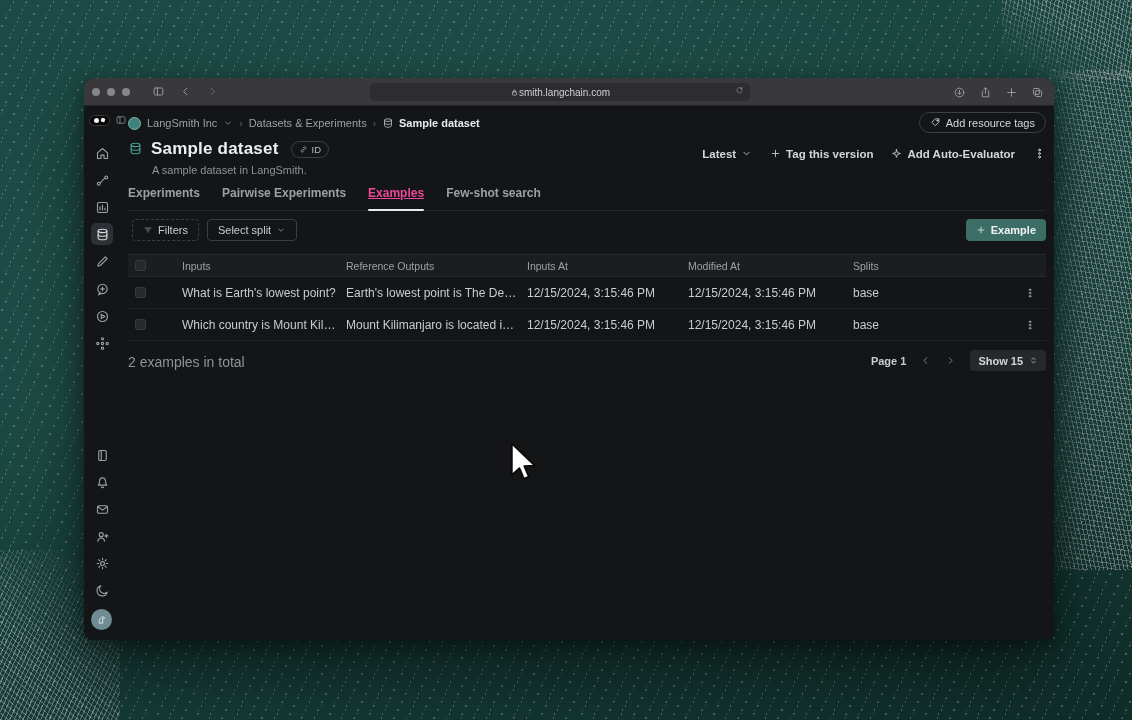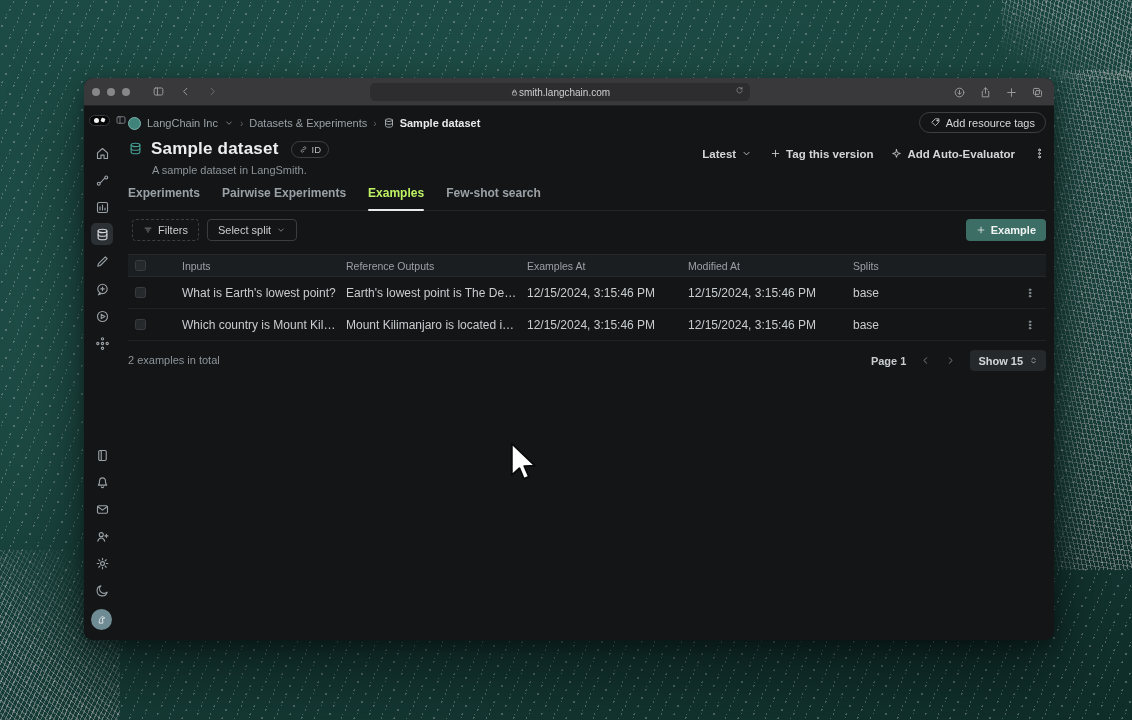--- a/index.html
+++ b/index.html
@@ -126,21 +126,21 @@
   }
   .id-badge svg { width:9px; height:9px; }
   .subtitle { position:absolute; top:58px; left:24px; color:#8d9499; font-size:11px; }
   .hdr-actions { position:absolute; top:41px; right:8px; display:flex; align-items:center; gap:18px; color:#d3d6d8; font-size:11.5px; font-weight:bold; }
   .hdr-btn { display:flex; align-items:center; gap:5px; }
   .hdr-btn svg { width:11px; height:11px; }
   .kebab svg { width:13px; height:13px; }
   
   .tabs { position:absolute; top:80px; left:0; right:8px; height:25px; display:flex; gap:22px; border-bottom:1px solid #24272a; }
   .tab { color:#9aa1a6; font-size:12px; font-weight:bold; position:relative; display:flex; align-items:flex-start; }
-  .tab.active { color:#bef264; }
+  .tab.active { color:#ec4899;text-decoration:underline; }
   .tab.active::after { content:""; position:absolute; left:0; right:0; bottom:-1px; height:2px; background:#e8eaeb; border-radius:1px; }
   
   .toolbar { position:absolute; top:113px; left:4px; right:8px; height:22px; }
   .tool-left { display:flex; gap:8px; }
   .tool-btn {
     display:flex; align-items:center; gap:5px; height:22px; padding:0 10px;
     border:1px solid #3a3e42; border-radius:4px; color:#c9cdd0; font-size:11px;
   }
   .tool-btn.dashed { border-style:dashed; }
   .tool-btn svg { width:10px; height:10px; color:#9aa1a6; }
@@ -157,21 +157,21 @@
     align-items:center;
   }
   .thead { height:23px; background:#1b1e20; border-top:1px solid #26292b; border-bottom:1px solid #26292b; color:#9aa1a6; font-size:10.5px; }
   .tbody-row { height:32px; border-bottom:1px solid #202326; color:#c9cdd0; font-size:12px; }
   .cell { overflow:hidden; white-space:nowrap; text-overflow:ellipsis; padding-right:10px; }
   .cb { width:11px; height:11px; border-radius:2.5px; background:#26292c; border:1px solid #393d41; margin-left:7px; }
   .row-kebab { color:#9aa1a6; display:flex; justify-content:center; }
   .row-kebab svg { width:12px; height:12px; }
   
   .tfoot { position:absolute; top:244px; left:0; right:8px; height:22px; color:#8d9499; }
-  .total { position:absolute; left:0; top:4px; font-size:11px; }
+  .total { position:absolute; left:0; top:4px; font-size:14px; }
   .pager { position:absolute; right:0; top:0; display:flex; align-items:center; gap:14px; }
   .page-label { color:#c9cdd0; font-size:11px; font-weight:bold; }
   .pg-chev { color:#8d9499; display:flex; } .pg-chev svg { width:11px; height:11px; }
   .show-pill {
     background:#26292c; border-radius:4px; height:21px; padding:0 8px;
     display:flex; align-items:center; gap:6px; color:#d3d6d8; font-size:11px; font-weight:bold;
   }
   .show-pill svg { width:9px; height:9px; }
   
   .cursor { position:absolute; left:505px; top:441px; width:32px; height:42px; z-index:50; }
@@ -460,21 +460,21 @@
           <svg class="icon">
             <use href="#i-parrot"></use>
           </svg>
         </span>
     </div>
 
     <div class="main">
 
       <div class="crumbs">
         <span class="org-avatar"></span>
-        <span>LangChain Inc</span>
+        <span>LangSmith Inc</span>
         <svg class="icon">
             <use href="#i-chevdown"></use>
           </svg>
         <span class="crumb-sep">›</span>
         <span>Datasets &amp; Experiments</span>
         <span class="crumb-sep">›</span>
         <span class="crumb-current">
           <svg class="icon">
               <use href="#i-db"></use>
             </svg>
@@ -556,21 +556,21 @@
             </svg>
           <span>Example</span>
         </span>
       </div>
 
       <div class="table">
         <div class="trow thead">
           <span class="cb"></span>
           <span class="cell">Inputs</span>
           <span class="cell">Reference Outputs</span>
-          <span class="cell">Examples At</span>
+          <span class="cell">Inputs At</span>
           <span class="cell">Modified At</span>
           <span class="cell">Splits</span>
           <span></span>
         </div>
         <div class="trow tbody-row">
           <span class="cb"></span>
           <span class="cell">What is Earth's lowest point?</span>
           <span class="cell">Earth's lowest point is The Dead Sea.</span>
           <span class="cell">12/15/2024, 3:15:46 PM</span>
           <span class="cell">12/15/2024, 3:15:46 PM</span>

